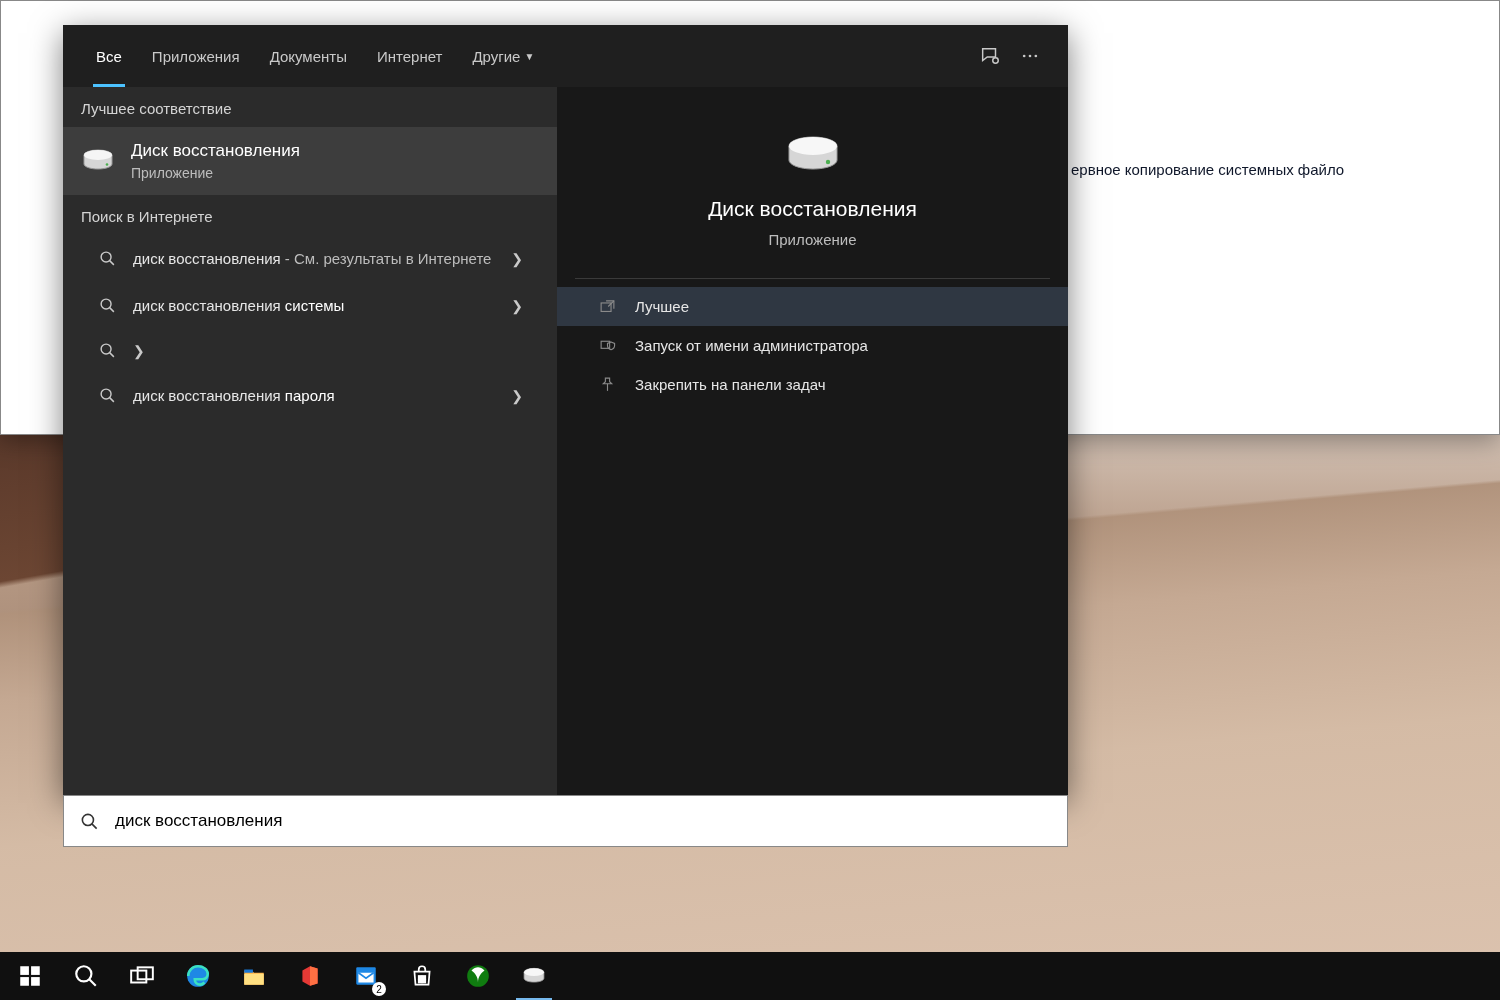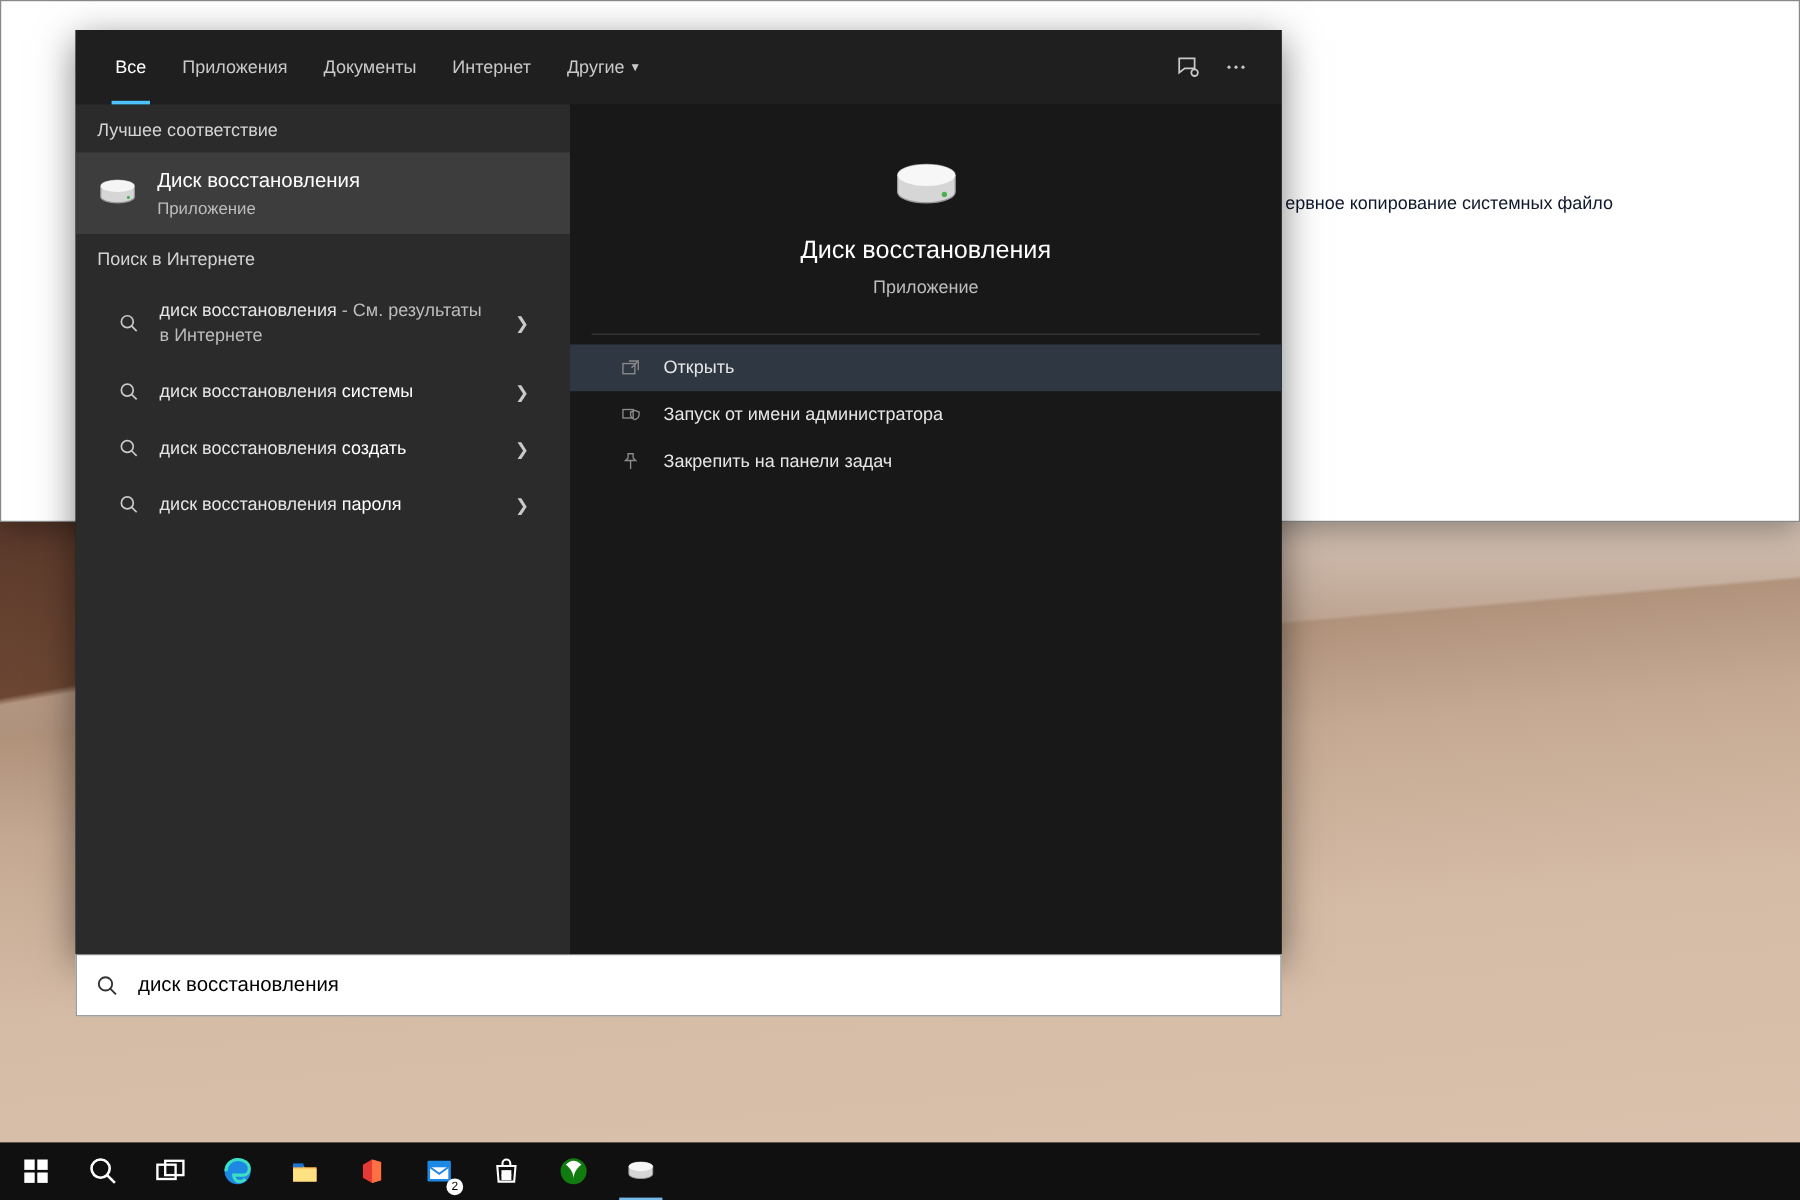--- a/index.html
+++ b/index.html
@@ -22,21 +22,21 @@
 .tabs{height:62px;display:flex;align-items:center;padding:18px 18px;background:#1f1f1f;color:#c9c9c9;font-size:15px}
 .tab{padding:0 15px;height:62px;display:flex;align-items:center;cursor:pointer;position:relative}
 .tab.active{color:#fff}
 .tab.active::after{content:"";position:absolute;left:12px;right:12px;bottom:0;height:3px;background:#4cc2ff}
 .tab .chev{margin-left:4px;font-size:10px}
 .tabs-spacer{flex:1}
 .tab-icon{width:40px;display:flex;align-items:center;justify-content:center;height:62px;color:#c9c9c9;cursor:pointer}
 
 .panel-body{flex:1;display:flex;min-height:0}
 
-.left{width:412px;background:#2b2b2b;color:#fff;display:flex;flex-direction:column;overflow:hidden}
+.left{width:494px;background:#2b2b2b;color:#fff;display:flex;flex-direction:column;overflow:hidden}
 .section-header{padding:13px 18px 10px;font-size:15px;color:#d4d4d4}
 .best{display:flex;align-items:center;gap:16px;background:#3d3d3d;padding:14px 18px}
 .best .icon{width:34px;height:24px;display:flex;align-items:center;justify-content:center}
 .best .title{font-size:17px;color:#fff;font-weight:500}
 .best .sub{font-size:14px;color:#bdbdbd;margin-top:4px}
 .item{display:flex;align-items:center;gap:16px;padding:13px 34px;cursor:pointer;position:relative}
 .item .search-ico{width:20px;display:flex;justify-content:center;color:#c9c9c9}
 .item .txt{flex:1;font-size:15px;color:#e6e6e6;line-height:1.4}
 .item .txt .dim{color:#bdbdbd}
 .item .txt b{font-weight:400;color:#fff}
@@ -142,21 +142,20 @@
         <div class="txt"><span>диск восстановления </span><b>системы</b><span class="dim"></span></div>
         <div class="chev">❯</div>
       </div>
       <div class="item">
         <div class="search-ico">
             <svg width="17" height="17" viewBox="0 0 24 24" fill="none" stroke="currentColor" stroke-width="2">
               <circle cx="10" cy="10" r="7"></circle>
               <line x1="15" y1="15" x2="21" y2="21"></line>
             </svg>
           </div>
-        <div class="txt"><span>диск восстановления </span><b>создать</b><span class="dim"></span></div>
         <div class="chev">❯</div>
       </div>
       <div class="item">
         <div class="search-ico">
             <svg width="17" height="17" viewBox="0 0 24 24" fill="none" stroke="currentColor" stroke-width="2">
               <circle cx="10" cy="10" r="7"></circle>
               <line x1="15" y1="15" x2="21" y2="21"></line>
             </svg>
           </div>
         <div class="txt"><span>диск восстановления </span><b>пароля</b><span class="dim"></span></div>
@@ -180,21 +179,21 @@
       <div class="divider"></div>
 
       <div class="action selected">
         <div class="aico">
             <svg width="17" height="17" viewBox="0 0 24 24" fill="none" stroke="currentColor" stroke-width="1.6">
               <rect x="3" y="7" width="14" height="12"></rect>
               <path d="M10 4h11v11"></path>
               <path d="M21 4l-8 8"></path>
             </svg>
           </div>
-        <span>Открыть</span>
+        <span>Лучшее</span>
       </div>
       <div class="action">
         <div class="aico">
             <svg width="17" height="17" viewBox="0 0 24 24" fill="none" stroke="currentColor" stroke-width="1.6">
               <rect x="3" y="6" width="12" height="10"></rect>
               <path d="M17 7l5 2v3c0 3-2 5-5 6-3-1-5-3-5-6V9l5-2z"></path>
             </svg>
           </div>
         <span>Запуск от имени администратора</span>
       </div>

